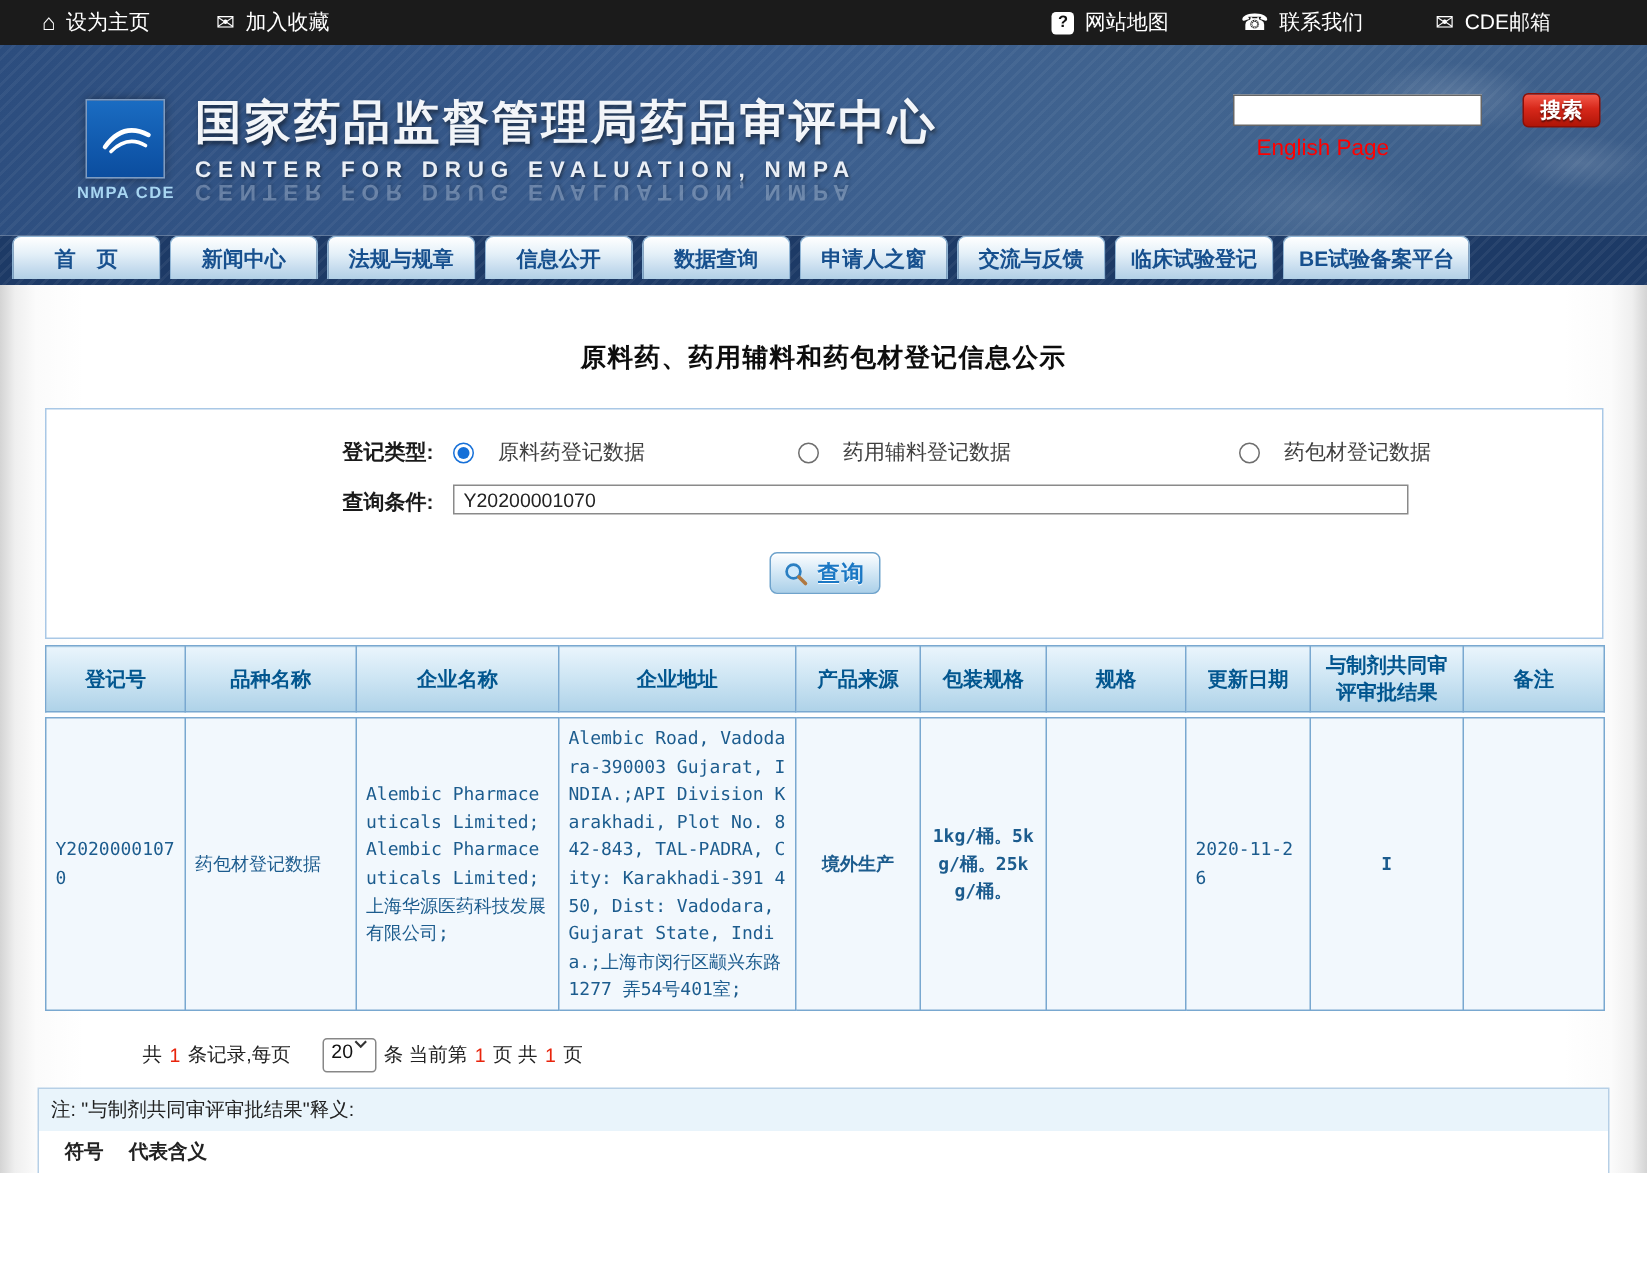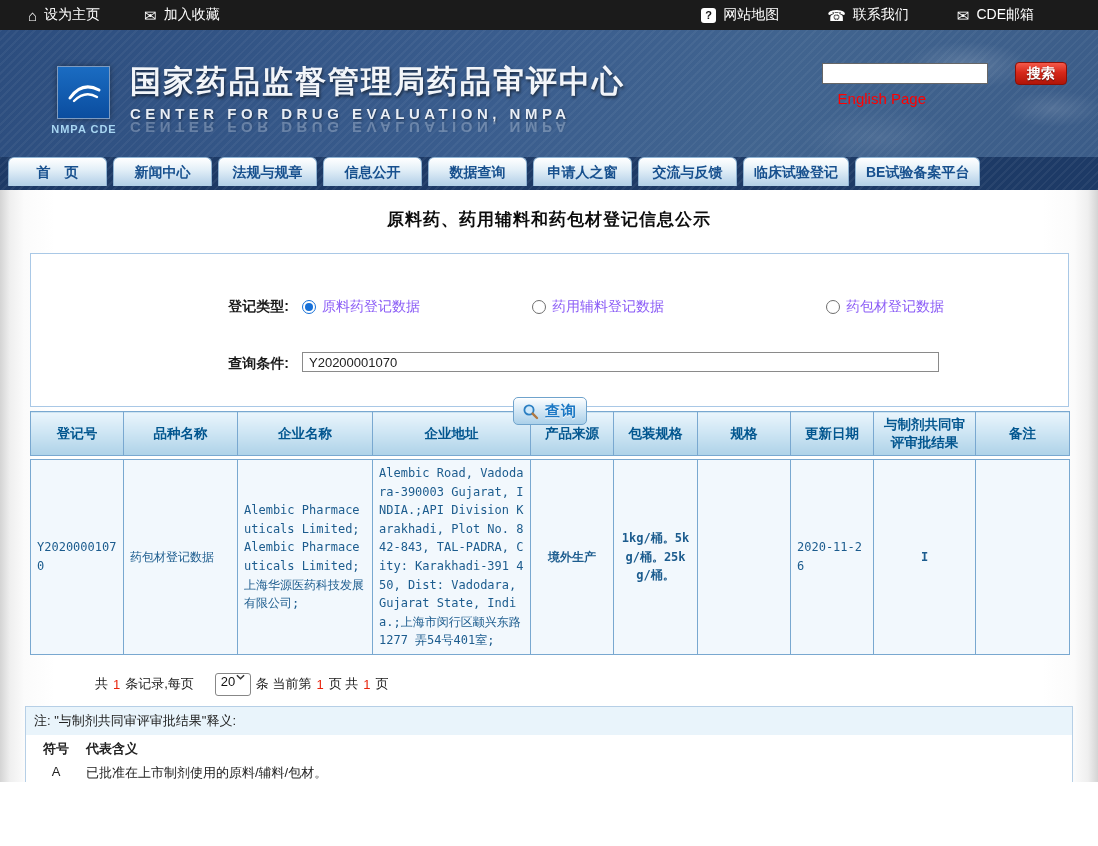--- a/index.html
+++ b/index.html
@@ -39,26 +39,26 @@
   .nav { height:33px; display:flex; align-items:flex-start; gap:6px; padding-left:8px;
     background: repeating-linear-gradient(135deg, rgba(255,255,255,.05) 0 2px, rgba(0,0,0,0) 2px 6px), #1d3a66; }
   .tab { height:29px; line-height:28px; min-width:99px; padding:0 10px; text-align:center;
     background:linear-gradient(180deg,#ffffff 0%,#e4f0f8 40%,#c6dcee 75%,#b2d0e6 100%);
     border:1px solid #8fb4d4; border-bottom:none; border-radius:6px 6px 0 0;
     font-size:14px; font-weight:bold; color:#17508e; cursor:pointer; box-shadow:inset 0 1px 0 #fff; }
 
   
   .main { height:592px; overflow:hidden;
     background:linear-gradient(to right,#d4d4d4 0,#efefef 10px,#fbfbfb 24px,#ffffff 55px,#ffffff calc(100% - 55px),#fbfbfb calc(100% - 24px),#efefef calc(100% - 10px),#d4d4d4 100%); }
-  .page-title { text-align:center; padding-top:18px; font-size:17px; font-weight:bold; color:#0d0d0d; letter-spacing:1px; }
+  .page-title { text-align:center; padding-top:18px; font-size:17px; font-weight:bold; color:#0d0d0d; letter-spacing:1px;margin-top:19px; }
 
   .form-box { margin:22px 29px 0 30px; height:154px; background:#fff; border:1px solid #a9c8e6; position:relative; padding-top:13px; }
-  .f-row { position:relative; height:33px;margin-top:24px; }
+  .f-row { position:relative; height:33px; }
   .f-label { position:absolute; left:0; width:258px; text-align:right; top:7px; font-size:14px; font-weight:bold; color:#1a1a1a; }
-  .opt { position:absolute; top:7px; display:flex; align-items:center; gap:6px; font-size:14px; color:#8b5cf6; cursor:pointer; }
+  .opt { position:absolute; top:7px; display:flex; align-items:center; gap:16px; font-size:14px; color:#404040; cursor:pointer; }
   .opt.o1 { left:271px; } .opt.o2 { left:501px; } .opt.o3 { left:795px; }
   .radio { width:14px; height:14px; border-radius:50%; border:1.5px solid #6e6e6e; background:#fff; display:inline-block; position:relative; }
   .radio.checked { border-color:#1670d8; }
   .radio.checked::after { content:""; position:absolute; inset:2px; border-radius:50%; background:#1670d8; }
   .f-input { position:absolute; left:271px; top:4px; width:637px; height:20px; border:1px solid #8a8a8a; font-size:13px; padding:0 6px; color:#222; }
   .btn-query { display:flex; align-items:center; gap:6px; margin:16px auto 0; width:74px; height:28px; justify-content:center;
     background:linear-gradient(180deg,#fdfeff,#d6e9f6 45%,#abd0e9); border:1px solid #6fa3cc; border-radius:5px; box-shadow:inset 0 1px 0 #fff; cursor:pointer; }
   .btn-query .qtxt { color:#1b78c4; font-weight:bold; font-size:15px; text-shadow:0 1px 0 #fff; letter-spacing:1px; }
 
   

